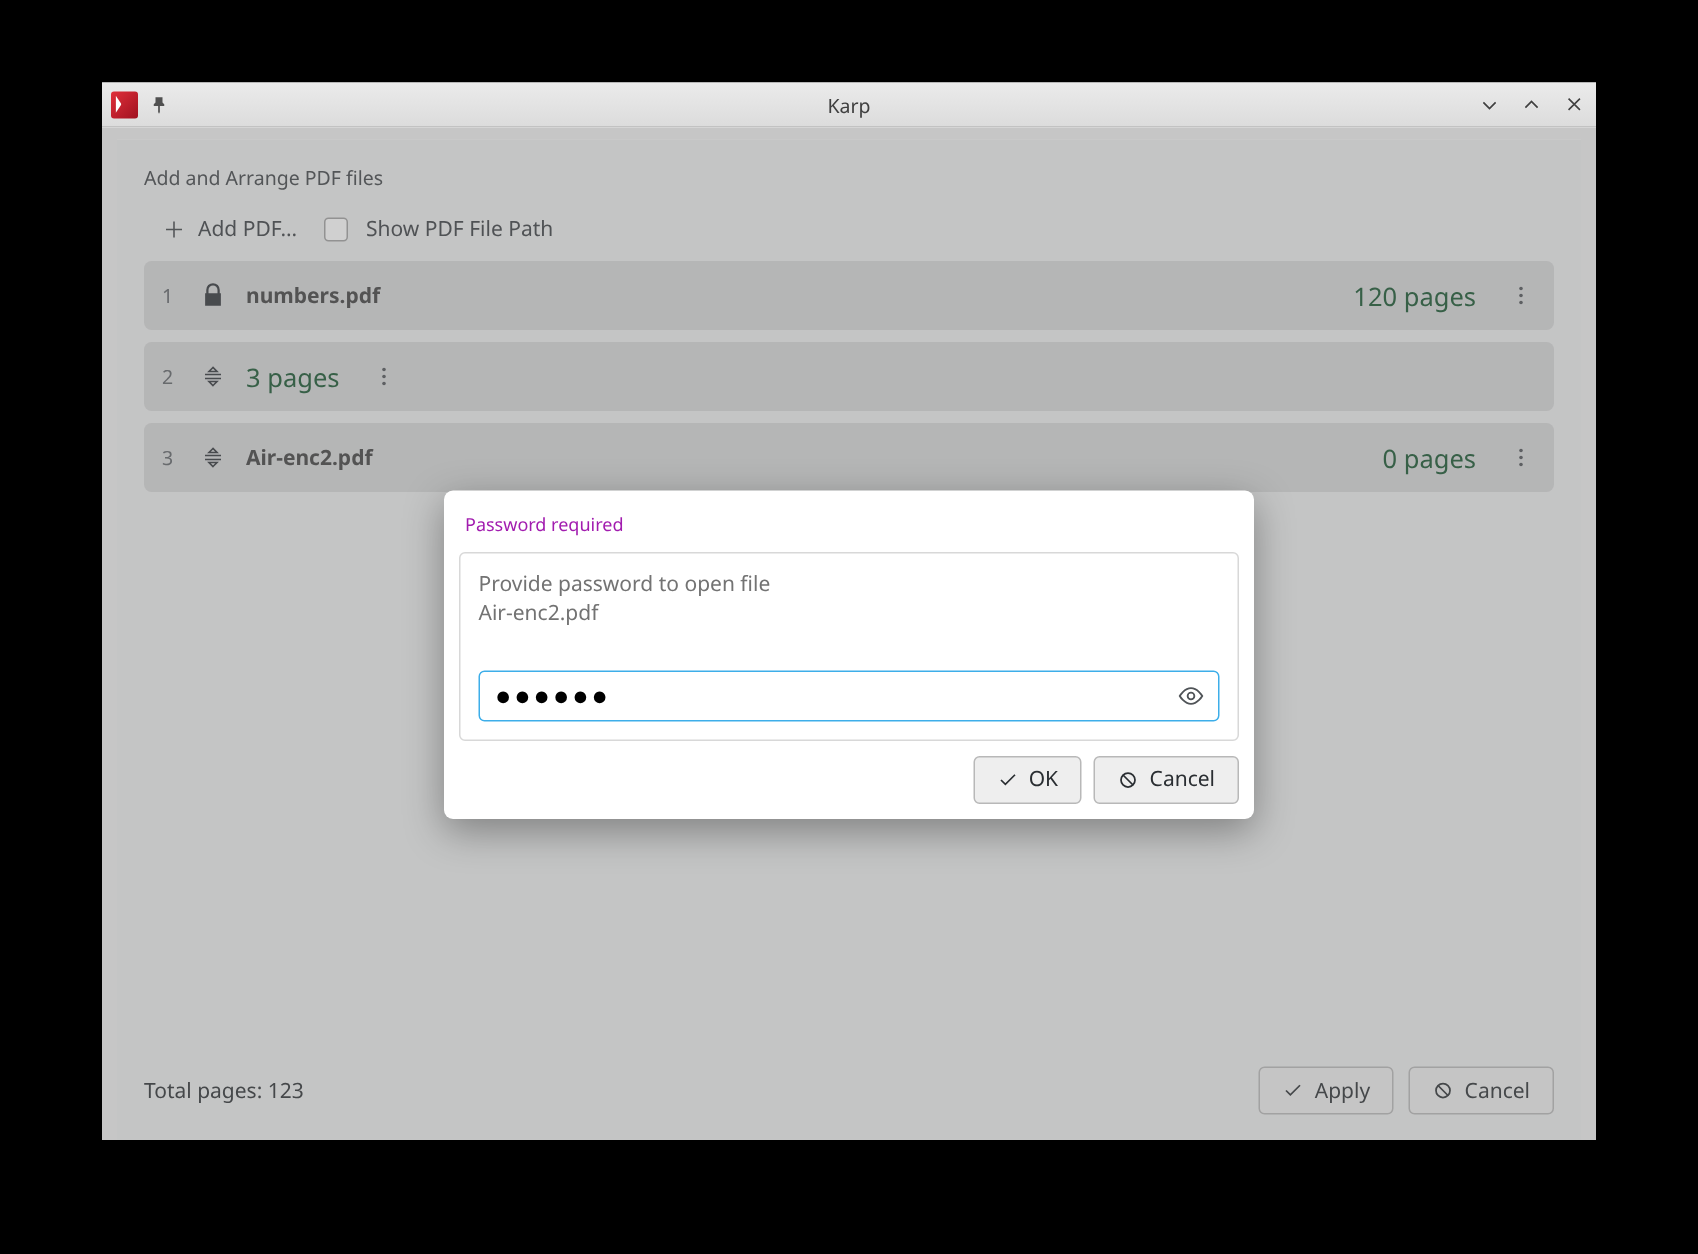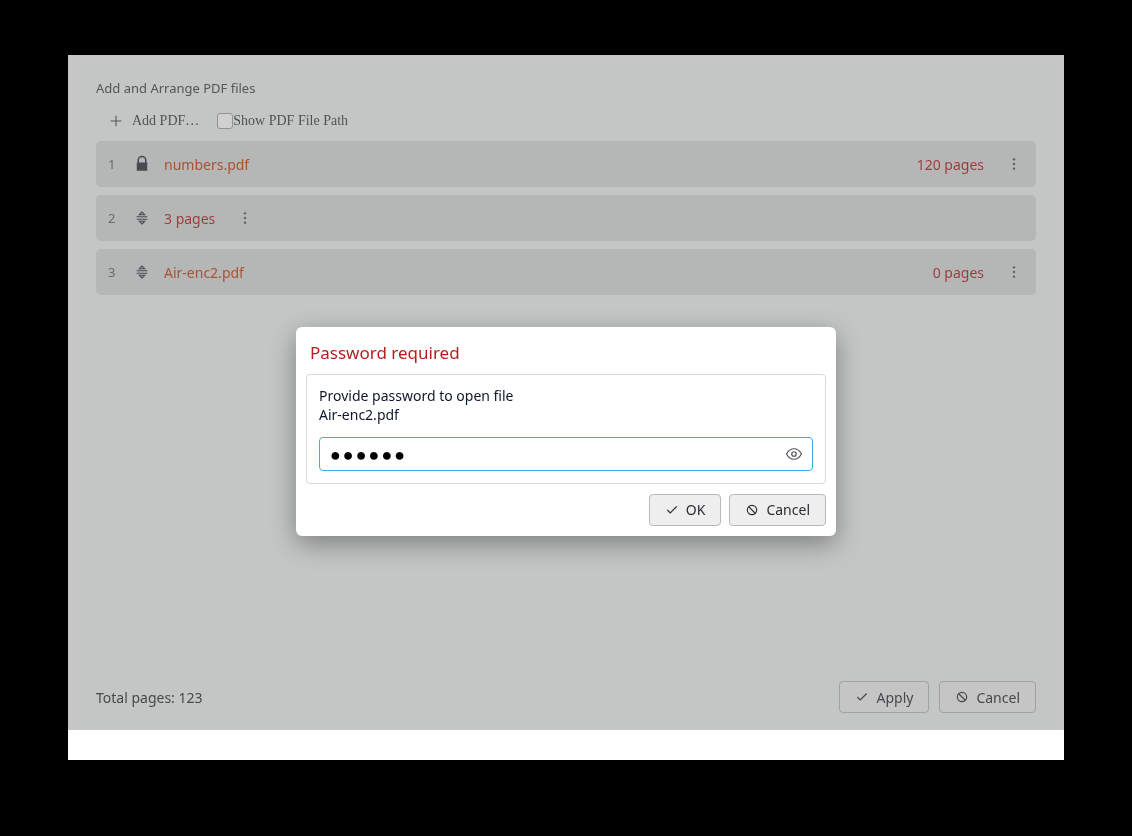--- a/index.html
+++ b/index.html
@@ -125,35 +125,34 @@
       font-size: 13px;
       color: #404448;
       margin-bottom: 12px;
     }
     
     .sheet-toolbar {
       display: flex;
       align-items: center;
       gap: 18px;
       padding: 4px 12px 12px 12px;
-      font-family: Liberation Serif, serif;
     }
     
     .tool-btn {
       display: flex;
       align-items: center;
       gap: 8px;
       color: #3a3e42;
       cursor: pointer;
     }
     
     .checkbox-row {
       display: flex;
-      align-items: flex-end;
-      gap: 0;
+      align-items: center;
+      gap: 12px;
       color: #3a3e42;
     }
     
     .checkbox {
       width: 16px;
       height: 16px;
       border: 1px solid #a0a0a0;
       border-radius: 3px;
       background: #fff;
     }
@@ -183,28 +182,28 @@
     .row-icon {
       width: 20px;
       height: 20px;
       display: flex;
       align-items: center;
       justify-content: center;
       color: #2f3338;
     }
     
     .row-name {
-      font-weight: 400;
-      color: #c2410c;
+      font-weight: 700;
+      color: #404040;
       flex: 1;
     }
     
     .row-pages {
-      color: #b91c1c;
-      font-size: 14px;
+      color: #14532d;
+      font-size: 17px;
     }
     
     .row-menu {
       width: 20px;
       height: 20px;
       display: flex;
       align-items: center;
       justify-content: center;
       color: #505458;
       margin-left: 8px;
@@ -274,36 +273,36 @@
       left: 296px;
       top: 327px;
       width: 540px;
       background: #fff;
       border-radius: 6px;
       box-shadow: 0 8px 26px rgba(0,0,0,0.35);
       padding: 10px;
     }
     
     .dialog-title {
-      font-size: 17px;
-      color: #b91c1c;
+      font-size: 12px;
+      color: #a21caf;
       padding: 4px 4px 10px 4px;
     }
     
     .dialog-body {
       border: 1px solid #d8d8d8;
       border-radius: 4px;
       padding: 12px;
     }
     
     .dialog-text {
-      color: #0f172a;
+      color: #737373;
       font-size: 14px;
       line-height: 1.35;
-      margin-bottom: 12px;
+      margin-bottom: 28px;
     }
     
     .password-field-wrap {
       position: relative;
     }
     
     .password-field {
       width: 100%;
       height: 34px;
       border: 1px solid #3daee9;
@@ -333,20 +332,48 @@
     }
     
     svg {
       display: block;
     }
   </style>
 </head>
 <body>
 
 <div class="window">
+  <div class="titlebar">
+    <div class="titlebar-left">
+      <div class="app-icon"></div>
+      <div class="pin-icon">
+        <svg width="14" height="14" viewBox="0 0 24 24" fill="currentColor">
+            <path d="M16 3v6l2 2v2h-5v7l-1 2-1-2v-7H6v-2l2-2V3z"></path>
+          </svg>
+      </div>
+    </div>
+    <div class="titlebar-title">Karp</div>
+    <div class="titlebar-right">
+      <div class="win-btn">
+        <svg width="14" height="14" viewBox="0 0 24 24" stroke="currentColor" stroke-width="2" fill="none">
+            <path d="M5 9l7 7 7-7"></path>
+          </svg>
+      </div>
+      <div class="win-btn">
+        <svg width="14" height="14" viewBox="0 0 24 24" stroke="currentColor" stroke-width="2" fill="none">
+            <path d="M5 15l7-7 7 7"></path>
+          </svg>
+      </div>
+      <div class="win-btn">
+        <svg width="13" height="13" viewBox="0 0 24 24" stroke="currentColor" stroke-width="2" fill="none">
+            <path d="M5 5l14 14M19 5L5 19"></path>
+          </svg>
+      </div>
+    </div>
+  </div>
 
   <div class="app-content">
     <div class="thumbnails-peek">
       <div><span class="thumb-num">5</span> </div>
       <div style="margin-left:140px"><span class="thumb-num">6</span> </div>
       <div style="margin-left:140px"><span class="thumb-num">7</span> </div>
       <div style="margin-left:140px"><span class="thumb-num">8</span> </div>
     </div>
 
     <div class="modal-overlay"></div>

